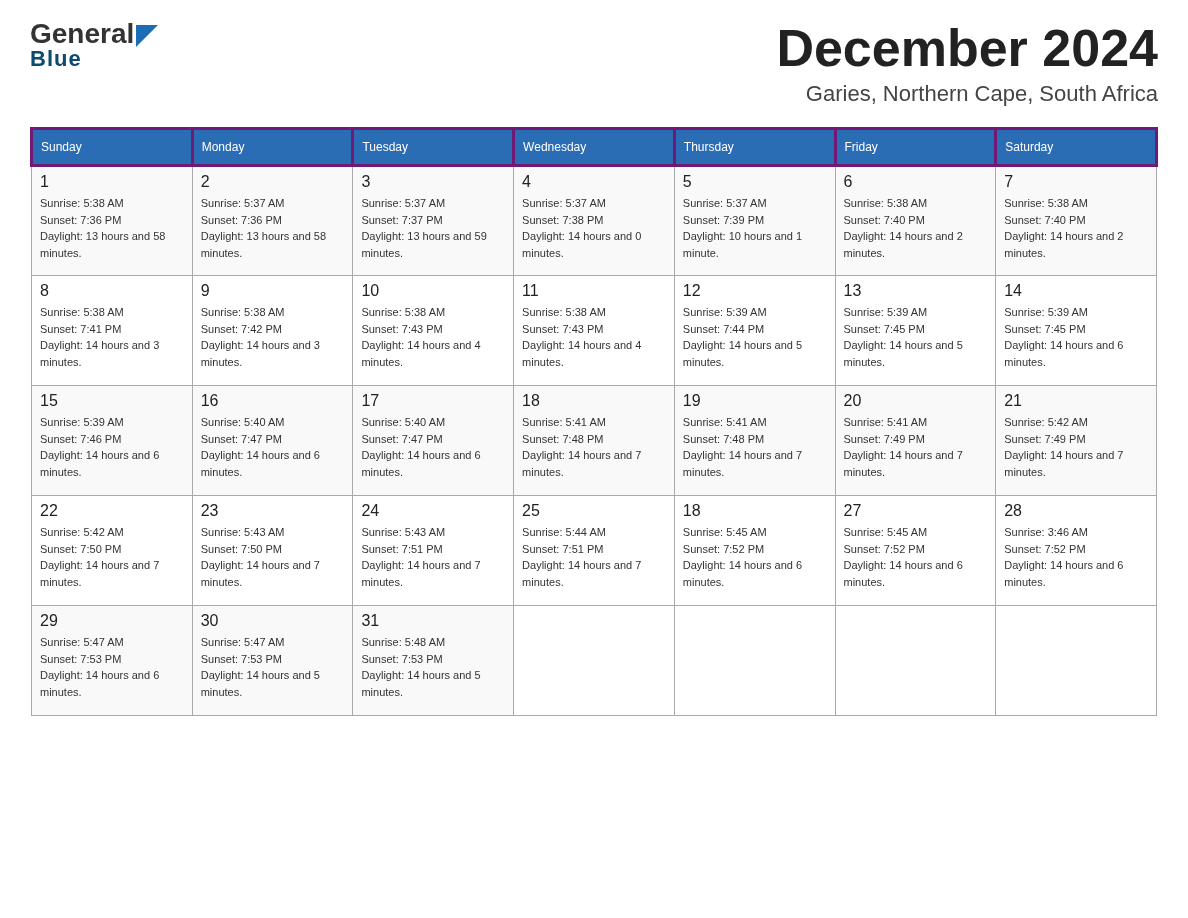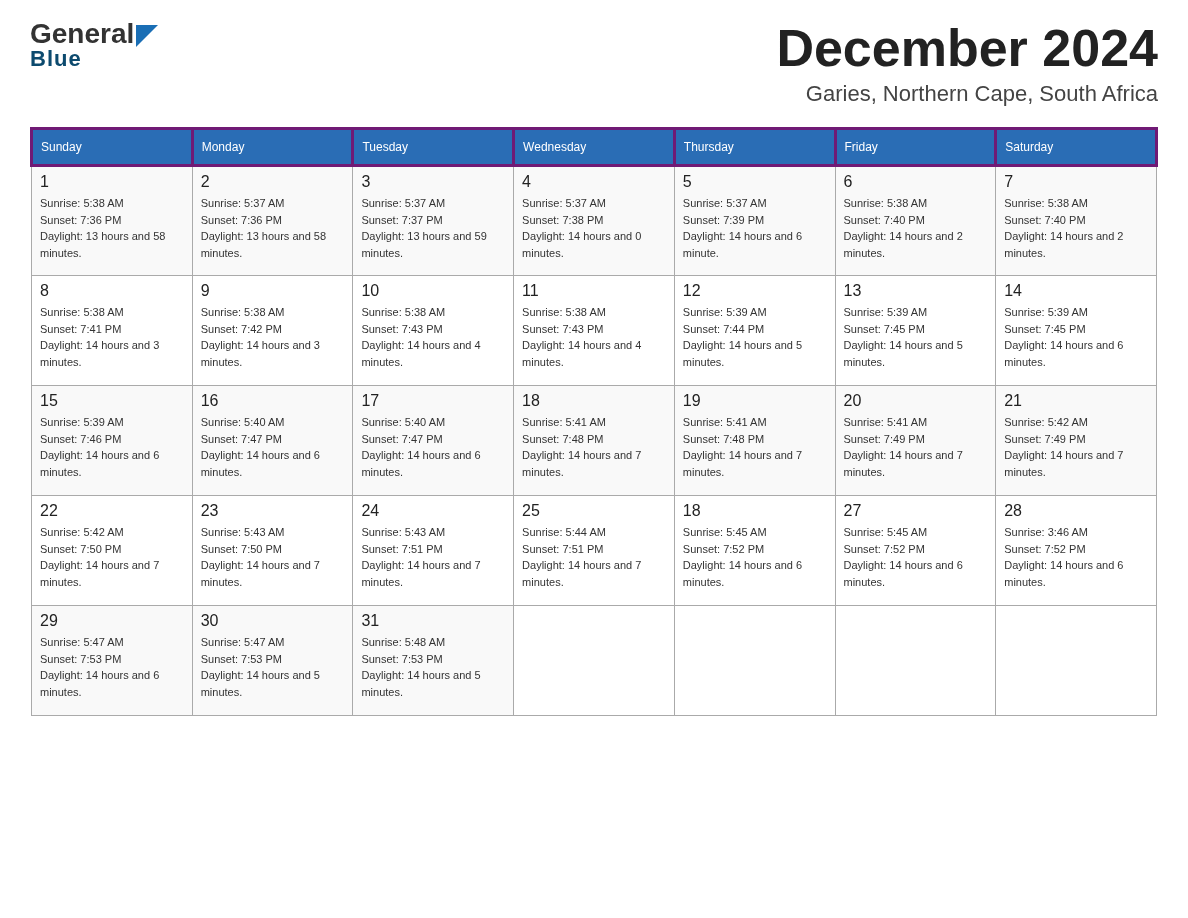--- a/index.html
+++ b/index.html
@@ -157,21 +157,21 @@
           <span>Sunrise: 5:37 AM</span><br>
           <span>Sunset: 7:38 PM</span><br>
           <span>Daylight: 14 hours and 0 minutes.</span>
         </div>
       </td>
         <td>
         <span class="day-num">5</span>
         <div class="day-info">
           <span>Sunrise: 5:37 AM</span><br>
           <span>Sunset: 7:39 PM</span><br>
-          <span>Daylight: 14 hours and 6 minute.</span>
+          <span>Daylight: 10 hours and 1 minute.</span>
         </div>
       </td>
         <td>
         <span class="day-num">6</span>
         <div class="day-info">
           <span>Sunrise: 5:38 AM</span><br>
           <span>Sunset: 7:40 PM</span><br>
           <span>Daylight: 14 hours and 2 minutes.</span>
         </div>
       </td>

